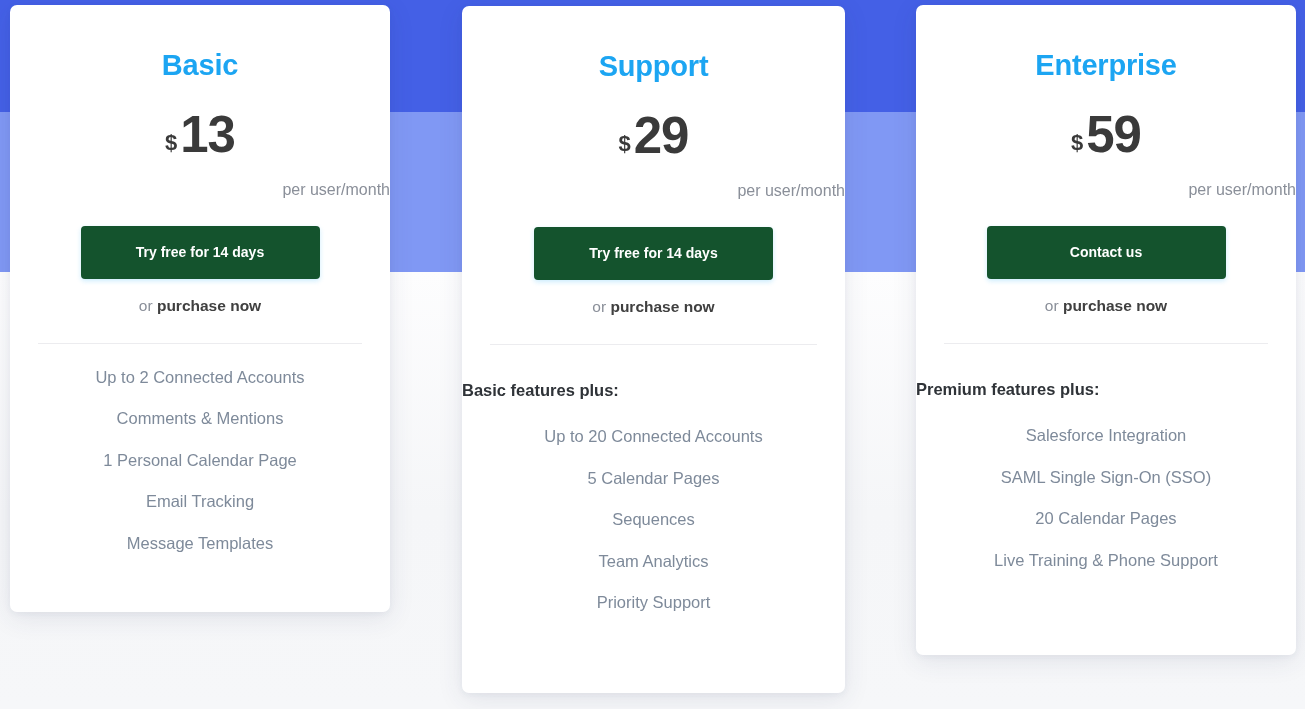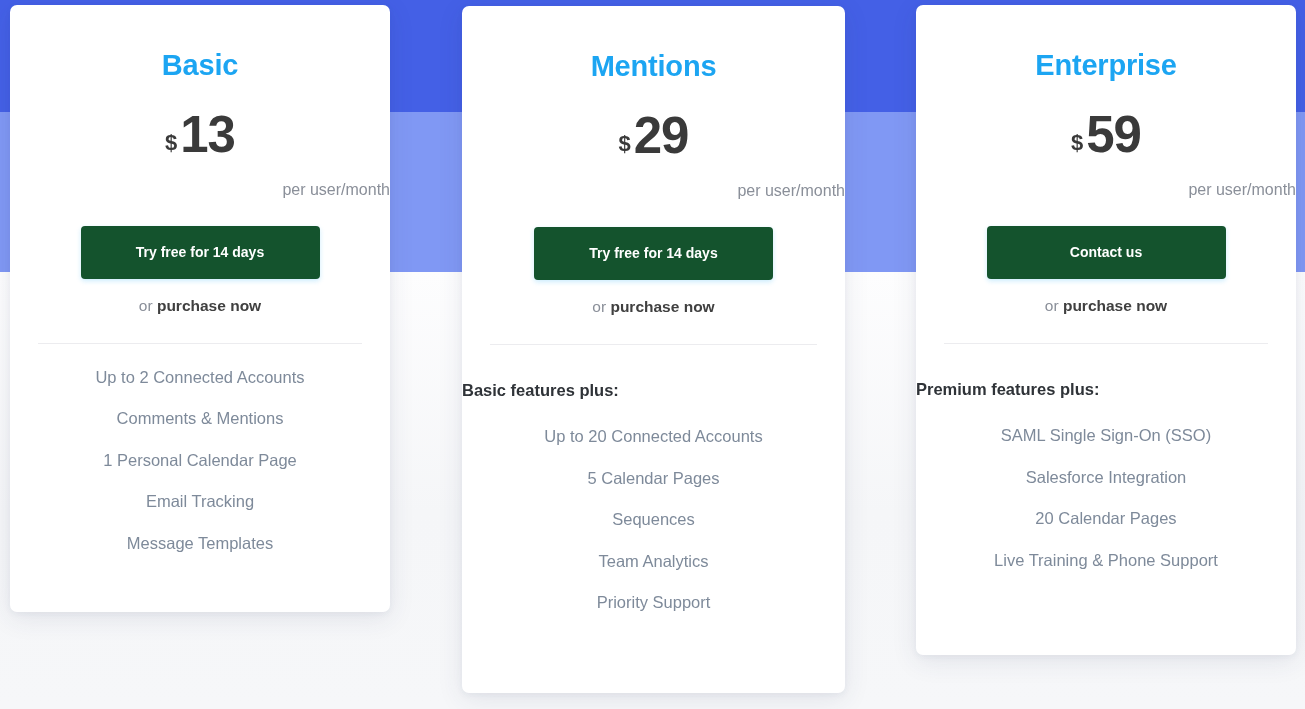--- a/index.html
+++ b/index.html
@@ -216,21 +216,21 @@
     <ul class="features no-heading">
       <li>Up to 2 Connected Accounts</li>
       <li>Comments &amp; Mentions</li>
       <li>1 Personal Calendar Page</li>
       <li>Email Tracking</li>
       <li>Message Templates</li>
     </ul>
   </div>
 
   <div class="card card-premium">
-    <div class="plan-name">Mentions</div>
+    <div class="plan-name">Support</div>
     <div class="price-row">
       <span class="currency">$</span><span class="amount">29</span>
     </div>
     <div class="period">per user/month</div>
     <div class="cta-wrap">
       <button class="cta-button">Try free for 14 days</button>
     </div>
     <div class="purchase-line"><span>or </span><a class="purchase-link">purchase now</a></div>
     <div class="divider"></div>
     <div class="features-heading">Basic features plus:</div>
@@ -249,20 +249,20 @@
       <span class="currency">$</span><span class="amount">59</span>
     </div>
     <div class="period">per user/month</div>
     <div class="cta-wrap">
       <button class="cta-button">Contact us</button>
     </div>
     <div class="purchase-line"><span>or </span><a class="purchase-link">purchase now</a></div>
     <div class="divider"></div>
     <div class="features-heading">Premium features plus:</div>
     <ul class="features has-heading">
+      <li>Salesforce Integration</li>
       <li>SAML Single Sign-On (SSO)</li>
-      <li>Salesforce Integration</li>
       <li>20 Calendar Pages</li>
       <li>Live Training &amp; Phone Support</li>
     </ul>
   </div>
 
 </div>
 
 </body></html>

